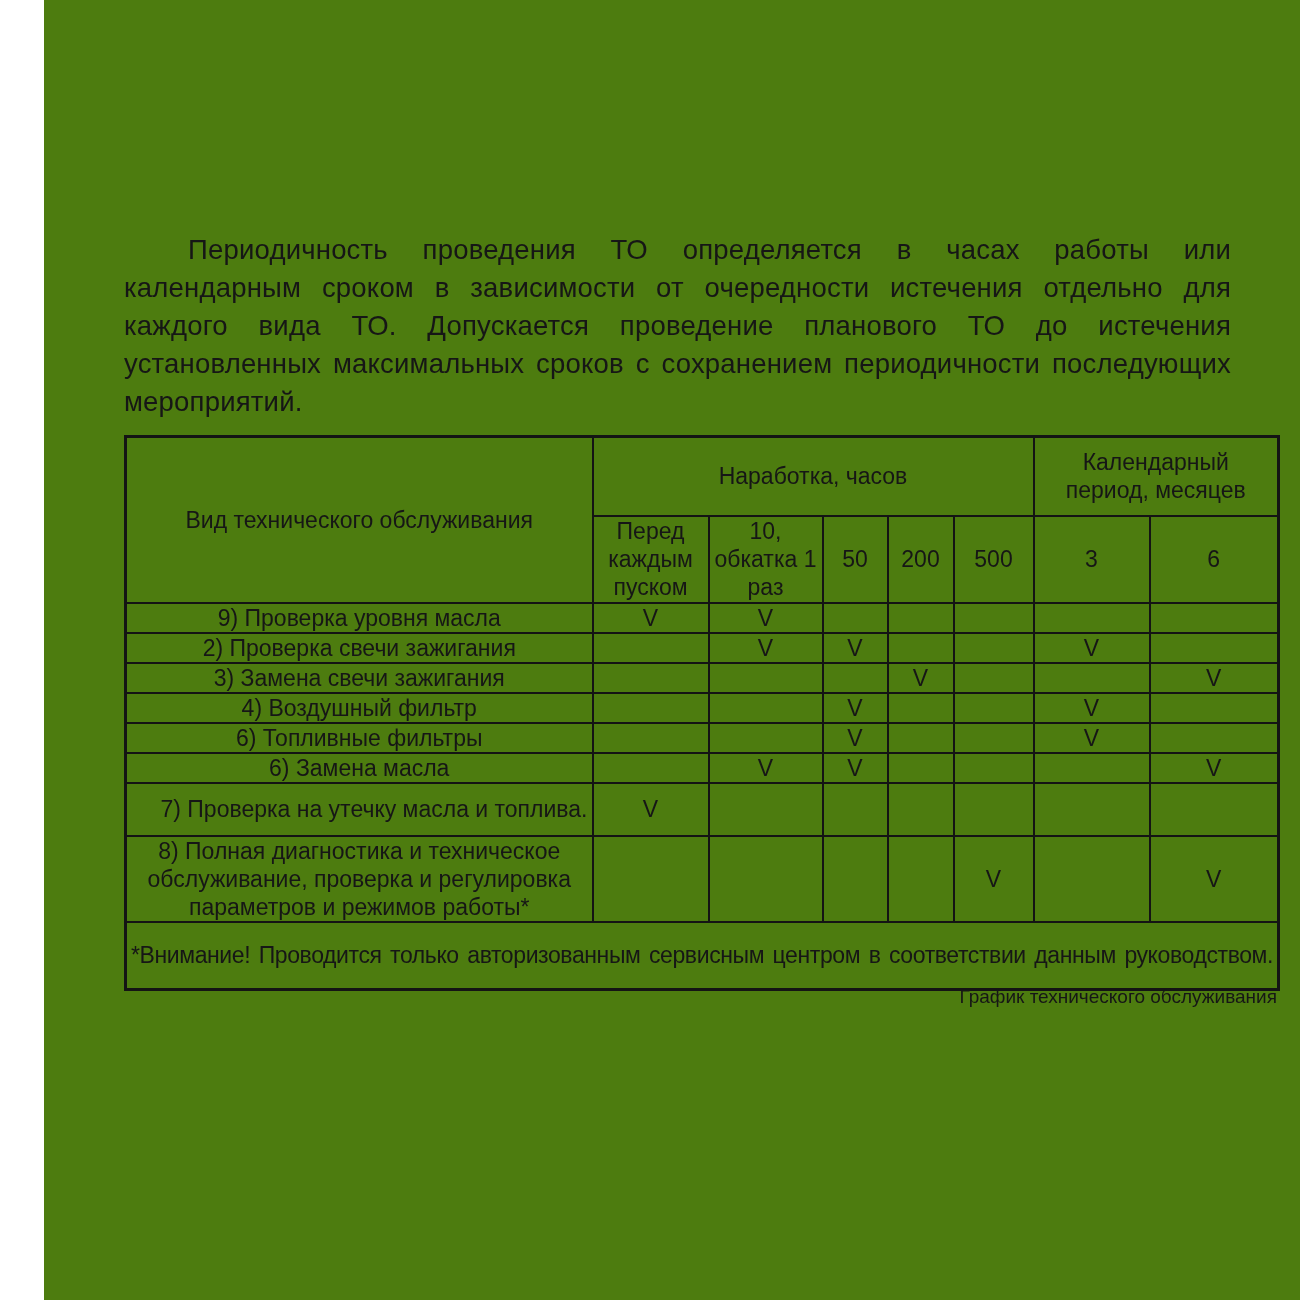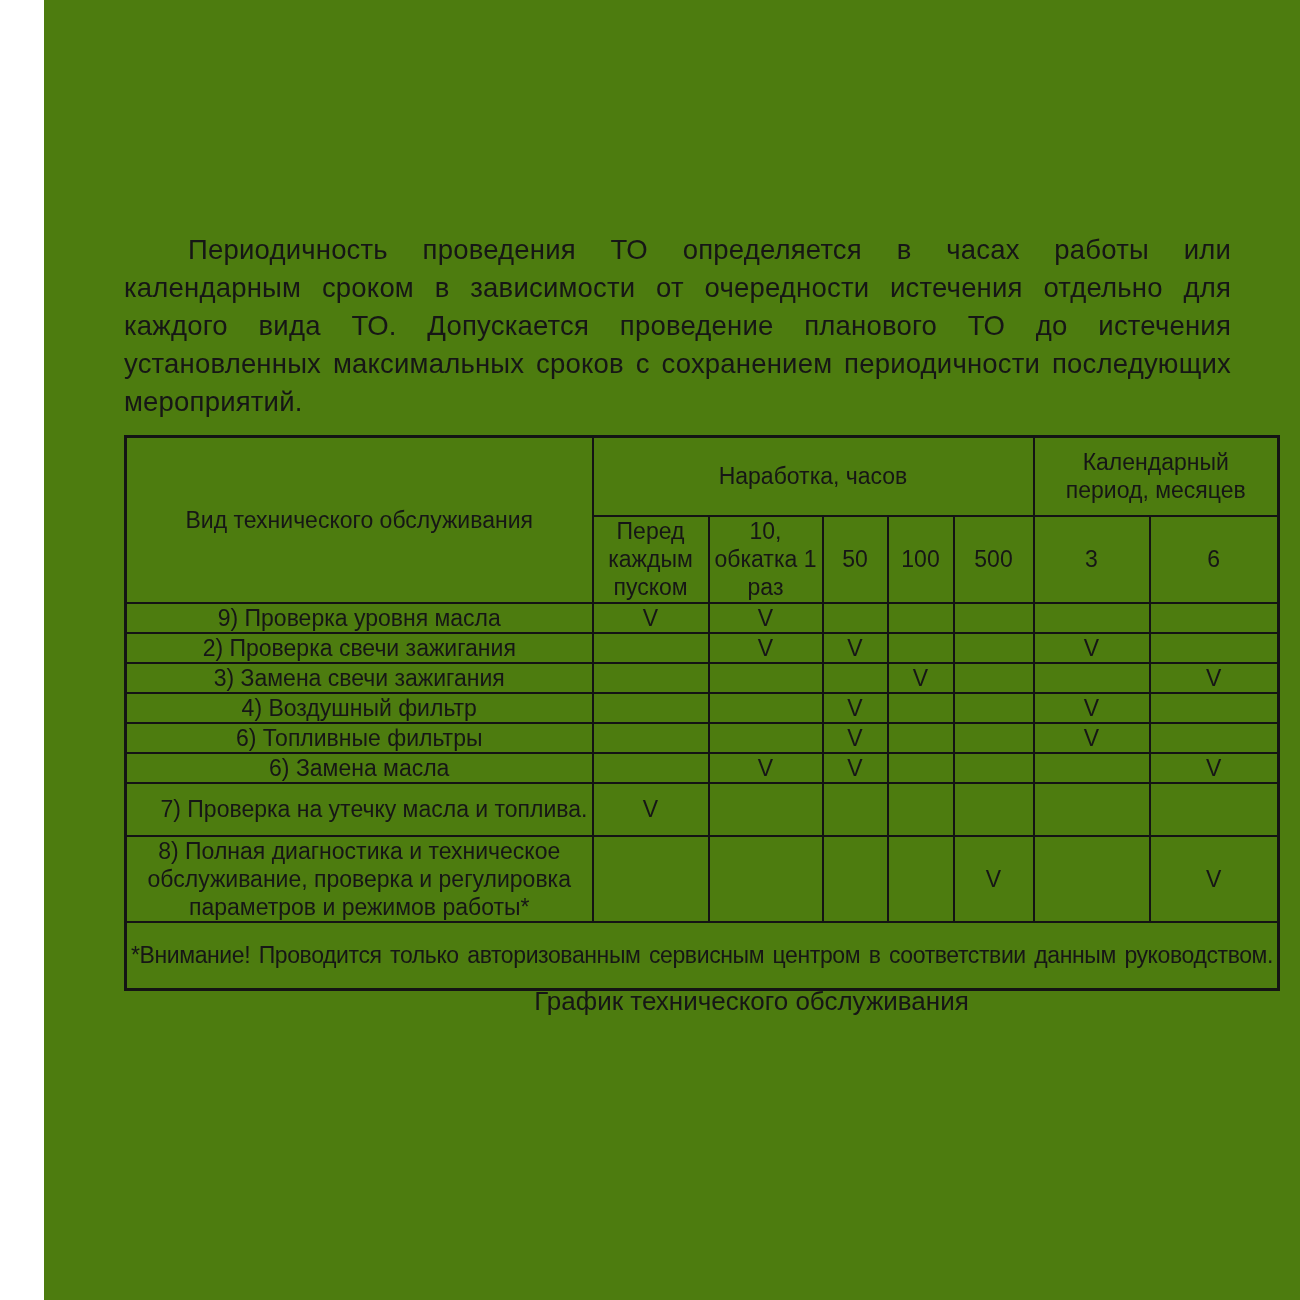--- a/index.html
+++ b/index.html
@@ -63,22 +63,22 @@
     padding: 0 5px;
     white-space: nowrap;
   }
   .caption {
     position: absolute;
     left: 80px;
     top: 986px;
     width: 1153px;
     box-sizing: border-box;
     padding-left: 102px;
-    text-align: center;
-    font-size: 26px;
+    text-align: right;
+    font-size: 19px;
   }
 </style>
 </head>
 <body>
 
 <div class="page">
 
   <div class="intro">Периодичность проведения ТО определяется в часах работы или календарным сроком в зависимости от очередности истечения отдельно для каждого вида ТО. Допускается проведение планового ТО до истечения установленных максимальных сроков с сохранением периодичности последующих мероприятий.</div>
 
   <table class="maint">
@@ -95,21 +95,21 @@
     <tbody>
       <tr class="hdr-group">
         <th rowspan="2">Вид технического обслуживания</th>
         <th colspan="5">Наработка, часов</th>
         <th colspan="2">Календарный период, месяцев</th>
       </tr>
       <tr class="hdr-sub">
         <th>Перед каждым пуском</th>
         <th>10, обкатка 1 раз</th>
         <th>50</th>
-        <th>100</th>
+        <th>200</th>
         <th>500</th>
         <th>3</th>
         <th>6</th>
       </tr>
 
       <tr class="row-std">
         <td class="task">9) Проверка уровня масла</td>
         <td class="mark">V</td>
         <td class="mark">V</td>
         <td class="mark"></td>

